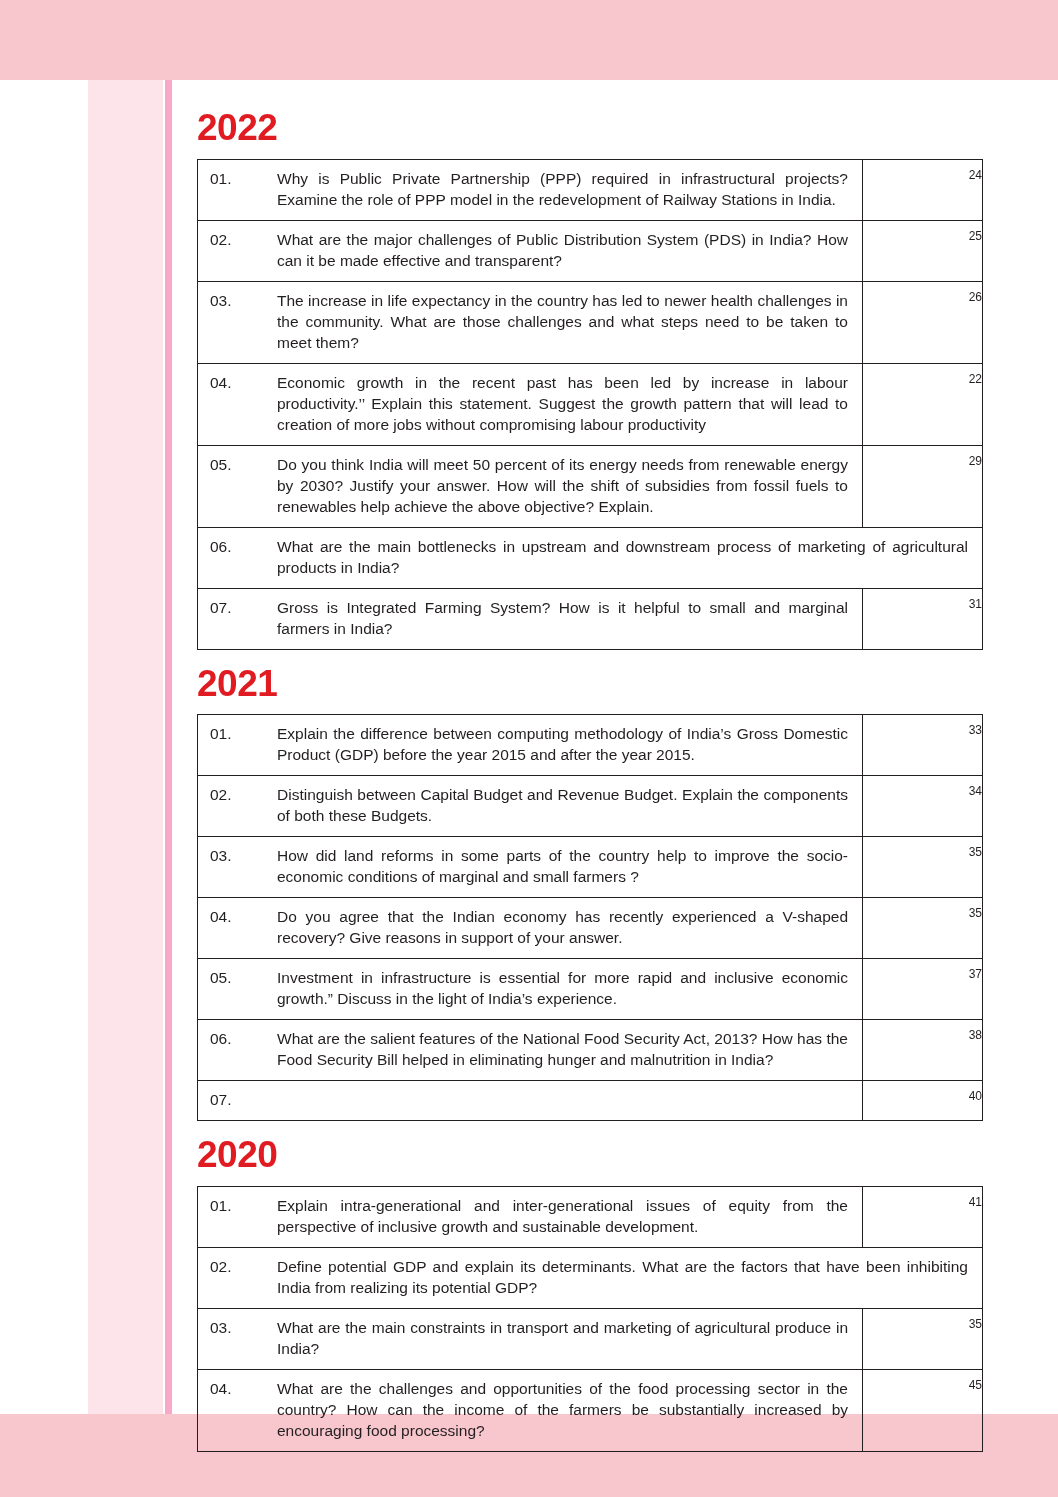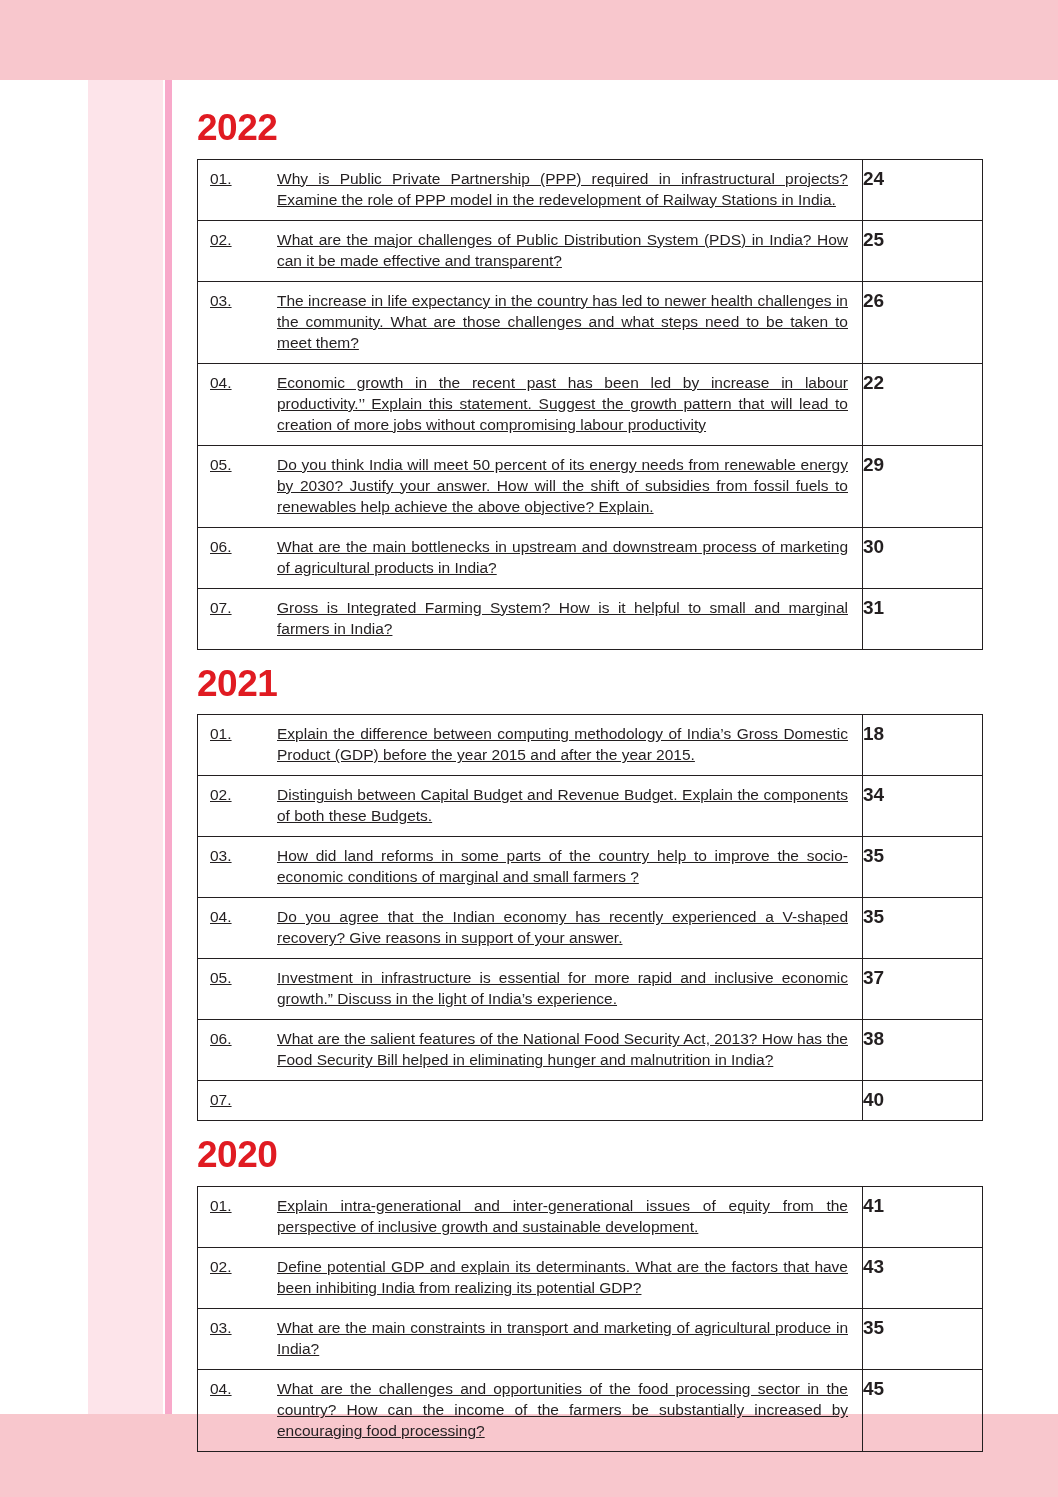--- a/index.html
+++ b/index.html
@@ -53,44 +53,42 @@
     display: flex;
     border-bottom: 1px solid #231f20;
   }
   .q-row:last-child { border-bottom: none; }
   .q-cell {
     flex: 1 1 auto;
     display: flex;
     padding: 8px 14px 10px 12px;
     gap: 9px;
     box-sizing: border-box;
-    text-decoration: underline;
   }
   .q-num {
     flex: 0 0 30px;
     font-size: 15.5px;
     line-height: 21px;
   }
   .q-text {
     flex: 1 1 auto;
     font-size: 15.5px;
     line-height: 21px;
     text-align: justify;
     margin-left: 28px;
   }
   .p-cell {
     flex: 0 0 120px;
     border-left: 1px solid #231f20;
     display: flex;
-    justify-content: flex-start;
+    justify-content: flex-end;
     align-items: flex-start;
     padding-top: 8px;
-    font-size: 19px;
+    font-size: 12px;
     box-sizing: border-box;
-    font-weight: bold;
   }
 </style>
 </head>
 <body>
 
 <div class="page">
   <div class="top-band"></div>
   <div class="left-strip"></div>
   <div class="left-line"></div>
   <div class="bottom-band"></div>
@@ -140,43 +138,40 @@
           </div>
           <div class="p-cell">
             <span>29</span>
           </div>
         </div>
         <div class="q-row">
           <div class="q-cell">
             <span class="q-num">06.</span>
             <span class="q-text">What are the main bottlenecks in upstream and downstream process of marketing of agricultural products in India?</span>
           </div>
-          <div class="p-cell">
-            <span>30</span>
-          </div>
         </div>
         <div class="q-row">
           <div class="q-cell">
             <span class="q-num">07.</span>
             <span class="q-text">Gross is Integrated Farming System? How is it helpful to small and marginal farmers in India?</span>
           </div>
           <div class="p-cell">
             <span>31</span>
           </div>
         </div>
       </div>
       <h2 class="year-heading">2021</h2>
       <div class="q-table">
         <div class="q-row">
           <div class="q-cell">
             <span class="q-num">01.</span>
             <span class="q-text">Explain the difference between computing methodology of India’s Gross Domestic Product (GDP) before the year 2015 and after the year 2015.</span>
           </div>
           <div class="p-cell">
-            <span>18</span>
+            <span>33</span>
           </div>
         </div>
         <div class="q-row">
           <div class="q-cell">
             <span class="q-num">02.</span>
             <span class="q-text">Distinguish between Capital Budget and Revenue Budget. Explain the components of both these Budgets.</span>
           </div>
           <div class="p-cell">
             <span>34</span>
           </div>
@@ -234,23 +229,20 @@
             <span class="q-text">Explain intra-generational and inter-generational issues of equity from the perspective of inclusive growth and sustainable development.</span>
           </div>
           <div class="p-cell">
             <span>41</span>
           </div>
         </div>
         <div class="q-row">
           <div class="q-cell">
             <span class="q-num">02.</span>
             <span class="q-text">Define potential GDP and explain its determinants. What are the factors that have been inhibiting India from realizing its potential GDP?</span>
-          </div>
-          <div class="p-cell">
-            <span>43</span>
           </div>
         </div>
         <div class="q-row">
           <div class="q-cell">
             <span class="q-num">03.</span>
             <span class="q-text">What are the main constraints in transport and marketing of agricultural produce in India?</span>
           </div>
           <div class="p-cell">
             <span>35</span>
           </div>

